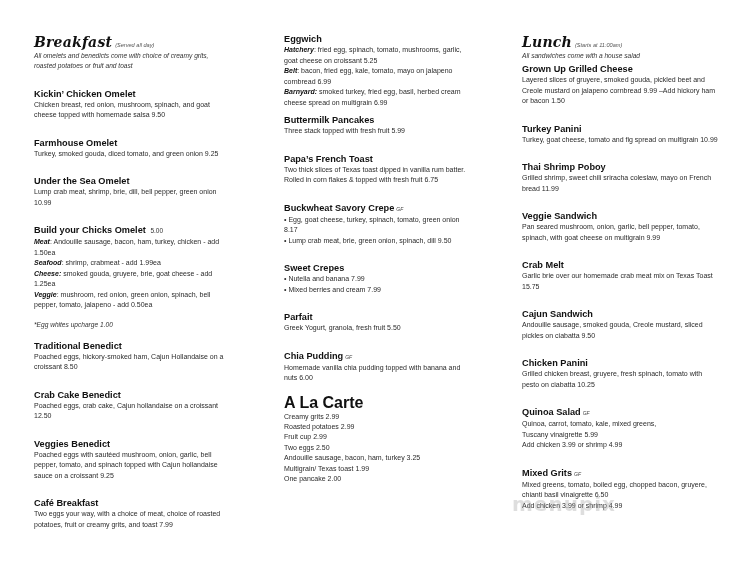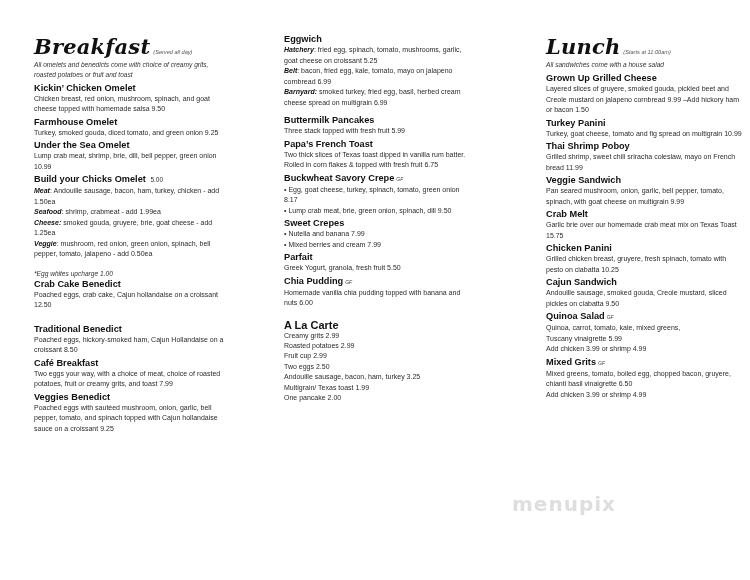--- a/index.html
+++ b/index.html
@@ -5,39 +5,39 @@
     html, body { margin: 0; padding: 0; }
     body {
       width: 750px; height: 580px; overflow: hidden;
       background: #ffffff; position: relative;
       font-family: "Liberation Sans", "DejaVu Sans", sans-serif;
       color: #1c1c1c;
     }
     .col { position: absolute; top: 0; }
     .col-1 { left: 34px; width: 190px; top: 34px; }
     .col-2 { left: 284px; width: 185px; top: 33px; }
-    .col-3 { left: 546px; width: 196px; top: 34px; }
+    .col-3 { left: 522px; width: 196px; top: 34px; }
 
     .section-head { display: flex; align-items: baseline; white-space: nowrap; }
     .script-title {
       font-family: "DejaVu Serif", serif; font-style: italic; font-weight: bold;
-      font-size: 21px; letter-spacing: 0.2px; color: #111;
+      font-size: 14px; letter-spacing: 0.2px; color: #111;
     }
     .section-note { font-size: 5.6px; font-style: italic; color: #555; margin-left: 3px; }
     .section-sub { font-size: 6.6px; font-style: italic; color: #333; line-height: 10.4px; margin-top: 1px; }
 
-    .item { margin-top: 1px; }
+    .item { margin-top: 16px; }
     .item-name { font-size: 9.2px; font-weight: bold; color: #111; line-height: 12px; white-space: nowrap; }
     .gf { font-size: 5px; font-style: italic; font-weight: normal; color: #444; margin-left: 2px; }
     .price-inline { font-size: 6.5px; font-weight: normal; color: #333; margin-left: 2px; }
     .item-desc { font-size: 7px; line-height: 10.5px; color: #2a2a2a; }
     .item-desc b { font-style: italic; font-weight: bold; color: #111; }
     .note { font-size: 6.6px; font-style: italic; color: #333; margin-top: 10px; }
 
-    .big-head { font-size: 11px; font-weight: bold; color: #111; margin-top: 10px; }
+    .big-head { font-size: 16px; font-weight: bold; color: #111; margin-top: 10px; }
     .alacarte div { font-size: 7px; line-height: 10.4px; color: #2a2a2a; }
 
     .watermark {
       position: absolute; left: 512px; top: 492px;
       font-family: "DejaVu Sans", sans-serif; font-size: 20px; letter-spacing: 1px;
       color: rgba(160,160,160,0.35); font-weight: bold; pointer-events: none;
     }
   </style>
 </head>
 <body>
@@ -67,35 +67,35 @@
       <span>Build your Chicks Omelet</span>
       <span class="price-inline">5.00</span>
     </div>
     <div class="item-desc"><b>Meat</b><span>: Andouille sausage, bacon, ham, turkey, chicken - add 1.50ea</span></div>
     <div class="item-desc"><b>Seafood</b><span>: shrimp, crabmeat - add 1.99ea</span></div>
     <div class="item-desc"><b>Cheese:</b><span> smoked gouda, gruyere, brie, goat cheese - add 1.25ea</span></div>
     <div class="item-desc"><b>Veggie</b><span>: mushroom, red onion, green onion, spinach, bell pepper, tomato, jalapeno - add 0.50ea</span></div>
     <div class="note">*Egg whites upcharge 1.00</div>
   </div>
 
-  <div class="item">
-    <div class="item-name">Crab Cake Benedict</div>
-    <div class="item-desc">Poached eggs, crab cake, Cajun hollandaise on a croissant 12.50</div>
-  </div>
   <div class="item" style="margin-top:12px">
     <div class="item-name">Traditional Benedict</div>
     <div class="item-desc">Poached eggs, hickory-smoked ham, Cajun Hollandaise on a croissant 8.50</div>
   </div>
   <div class="item">
+    <div class="item-name">Crab Cake Benedict</div>
+    <div class="item-desc">Poached eggs, crab cake, Cajun hollandaise on a croissant 12.50</div>
+  </div>
+  <div class="item">
+    <div class="item-name">Veggies Benedict</div>
+    <div class="item-desc">Poached eggs with sautéed mushroom, onion, garlic, bell pepper, tomato, and spinach topped with Cajun hollandaise sauce on a croissant 9.25</div>
+  </div>
+  <div class="item">
     <div class="item-name">Café Breakfast</div>
     <div class="item-desc">Two eggs your way, with a choice of meat, choice of roasted potatoes, fruit or creamy grits, and toast 7.99</div>
-  </div>
-  <div class="item">
-    <div class="item-name">Veggies Benedict</div>
-    <div class="item-desc">Poached eggs with sautéed mushroom, onion, garlic, bell pepper, tomato, and spinach topped with Cajun hollandaise sauce on a croissant 9.25</div>
   </div>
 </div>
 
 <div class="col col-2">
   <div class="item" style="margin-top:0">
     <div class="item-name">Eggwich</div>
     <div class="item-desc"><b>Hatchery</b><span>:  fried egg, spinach, tomato, mushrooms, garlic, goat cheese on croissant 5.25</span></div>
     <div class="item-desc"><b>Belt</b><span>: bacon, fried egg, kale, tomato, mayo on jalapeno cornbread 6.99</span></div>
     <div class="item-desc"><b>Barnyard:</b><span> smoked turkey, fried egg, basil, herbed cream cheese spread on multigrain 6.99</span></div>
   </div>
@@ -167,26 +167,26 @@
   </div>
   <div class="item">
     <div class="item-name">Veggie Sandwich</div>
     <div class="item-desc">Pan seared mushroom, onion, garlic, bell pepper, tomato, spinach, with goat cheese on multigrain 9.99</div>
   </div>
   <div class="item">
     <div class="item-name">Crab Melt</div>
     <div class="item-desc">Garlic brie over our homemade crab meat mix on Texas Toast 15.75</div>
   </div>
   <div class="item">
+    <div class="item-name">Cajun Sandwich</div>
+    <div class="item-desc">Andouille sausage, smoked gouda, Creole mustard, sliced pickles on ciabatta 9.50</div>
+  </div>
+  <div class="item">
     <div class="item-name">Chicken Panini</div>
     <div class="item-desc">Grilled chicken breast, gruyere, fresh spinach, tomato with pesto on ciabatta 10.25</div>
-  </div>
-  <div class="item">
-    <div class="item-name">Cajun Sandwich</div>
-    <div class="item-desc">Andouille sausage, smoked gouda, Creole mustard, sliced pickles on ciabatta 9.50</div>
   </div>
 
   <div class="item">
     <div class="item-name">
       <span>Quinoa Salad</span><span class="gf">GF</span>
     </div>
     <div class="item-desc">Quinoa, carrot, tomato, kale, mixed greens,</div>
     <div class="item-desc">Tuscany vinaigrette 5.99</div>
     <div class="item-desc">Add chicken 3.99 or shrimp 4.99</div>
   </div>

